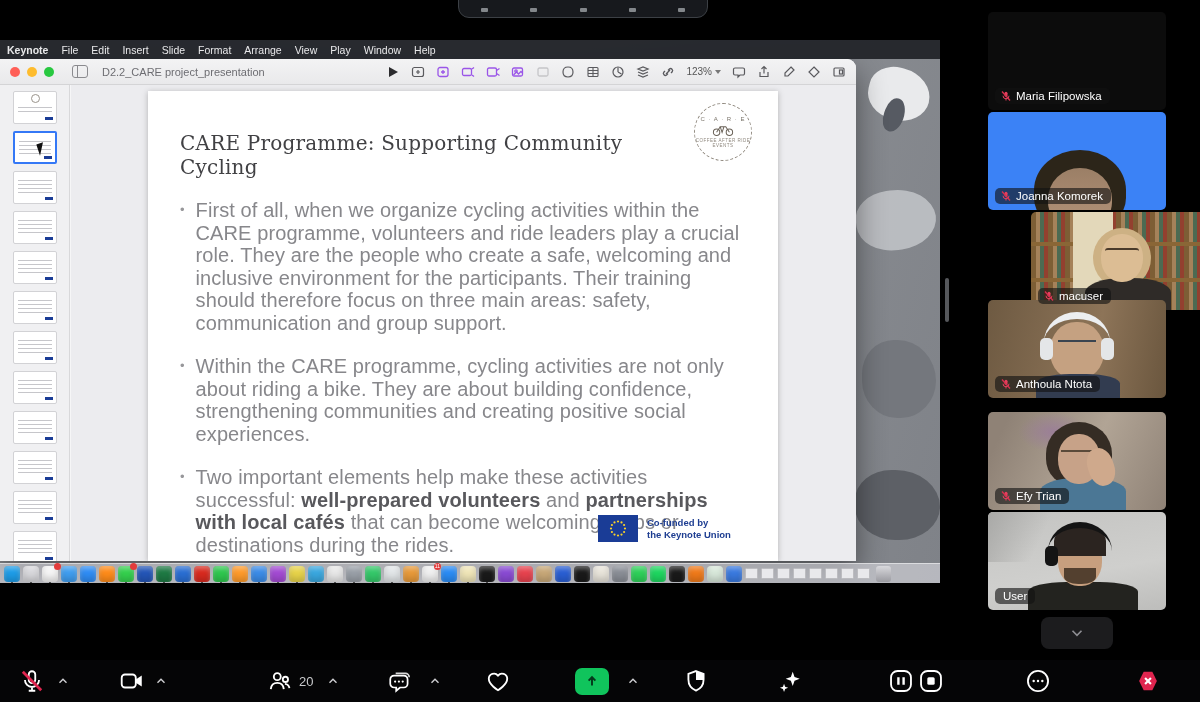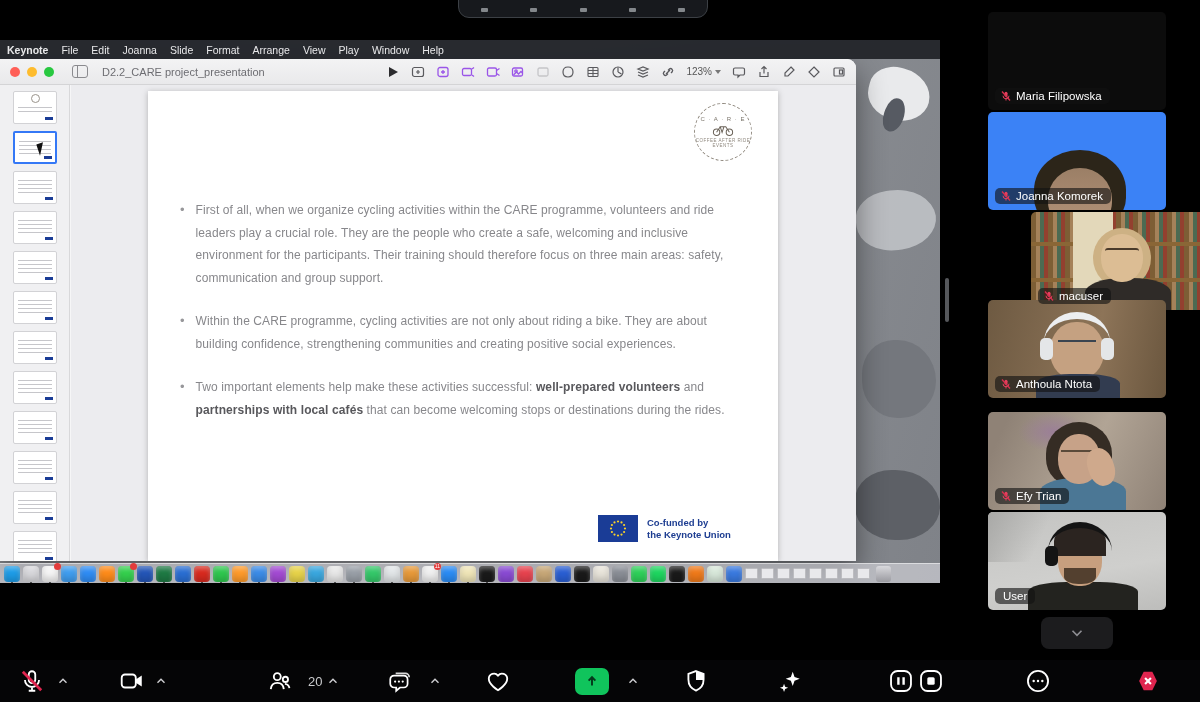--- a/index.html
+++ b/index.html
@@ -84,21 +84,21 @@
   .s-title { position:absolute; left:32px; top:40px; width:500px; font-family:"DejaVu Serif",serif;
     font-size:20px; color:#414144; letter-spacing:.2px; }
   .care-logo { position:absolute; right:26px; top:12px; width:58px; height:58px; border:1.6px dashed #8f887e;
     border-radius:50%; display:flex; flex-direction:column; align-items:center; justify-content:center; gap:1px; }
   .care-top { font-size:6px; color:#7c766c; letter-spacing:1px; }
   .care-bot { font-size:4.5px; color:#8f887e; letter-spacing:.5px; text-align:center; }
   .care-logo svg { width:22px; height:14px; }
   .bullets { position:absolute; left:32px; top:108px; width:566px; }
   .bullet { display:flex; gap:11px; margin-bottom:21px; }
   .bdot { color:#97979a; font-size:13px; line-height:22.5px; }
-  .btext { font-size:12px; line-height:22.5px; color:#87878b; letter-spacing:.1px; }
+  .btext { font-size:20px; line-height:22.5px; color:#87878b; letter-spacing:.1px; }
   .btext .b { font-weight:bold; color:#58585c; }
   .eu-block { position:absolute; left:450px; top:424px; display:flex; align-items:center; gap:9px; }
   .eu-flag { width:40px; height:27px; }
   .eu-text { font-size:9.5px; font-weight:bold; color:#1d3d91; line-height:1.25; }
 
   
   .dock { position:absolute; left:0; top:523px; width:940px; height:20px;
     background:rgba(216,216,222,.62); border-top:1px solid rgba(255,255,255,.5);
     display:flex; align-items:center; gap:3px; padding:0 4px; z-index:6; }
   .dock-icon { width:16px; height:16px; border-radius:4px; flex:0 0 auto; position:relative;
@@ -193,21 +193,21 @@
   <div class="wp-blob wp2"></div>
   <div class="wp-blob wp3"></div>
   <div class="wp-blob wp4"></div>
   <div class="wp-blob wp5"></div>
 
   <div class="menubar">
     <div class="menus">
       <span class="menu-item bold">Keynote</span>
       <span class="menu-item">File</span>
       <span class="menu-item">Edit</span>
-      <span class="menu-item">Joanna</span>
+      <span class="menu-item">Insert</span>
       <span class="menu-item">Slide</span>
       <span class="menu-item">Format</span>
       <span class="menu-item">Arrange</span>
       <span class="menu-item">View</span>
       <span class="menu-item">Play</span>
       <span class="menu-item">Window</span>
       <span class="menu-item">Help</span>
     </div>
   </div>
 
@@ -337,20 +337,21 @@
         <div class="thumb"></div>
         <div class="thumb"></div>
         <div class="thumb"></div>
         <div class="thumb"></div>
         <div class="thumb"></div>
         <div class="thumb"></div>
       </div>
 
     <div class="canvas">
       <div class="slide">
+        <div class="s-title">CARE Programme: Supporting Community Cycling</div>
         <div class="care-logo">
           <span class="care-top">C · A · R · E</span>
           <svg viewBox="0 0 24 14" fill="none" stroke="#6a6258" stroke-width="1.1">
             <circle cx="5" cy="9.5" r="3.5"></circle>
               <circle cx="19" cy="9.5" r="3.5"></circle>
               <path d="M5 9.5l4-6h6l4 6M9 3.5h4l-2 6z"></path>
           </svg>
           <span class="care-bot">COFFEE AFTER RIDE EVENTS</span>
         </div>
         <div class="bullets">
@@ -593,21 +594,21 @@
       </svg>
   </div>
   <div class="zbtn" style="left:262px;width:36px;">
     <svg viewBox="0 0 24 24" fill="none" stroke="#fff" stroke-width="1.7">
       <circle cx="9.5" cy="8" r="3.2"></circle>
         <path d="M3.5 19.5c.4-3.6 2.8-5.7 6-5.7s5.6 2.1 6 5.7"></path>
       <circle cx="17" cy="10.5" r="2.4"></circle>
         <path d="M16.5 14.6c2.3.2 3.8 1.6 4.2 3.9"></path>
     </svg>
   </div>
-  <div class="pcount" style="left:308px;">20</div>
+  <div class="pcount" style="left:299px;">20</div>
   <div class="zbtn chev" style="left:322px;width:22px;">
     <svg viewBox="0 0 24 24" fill="none" stroke="#cfcfd2" stroke-width="2.4">
         <path d="M6 15l6-6 6 6"></path>
       </svg>
   </div>
   <div class="zbtn" style="left:380px;width:40px;">
     <svg viewBox="0 0 24 24" fill="none" stroke="#fff" stroke-width="1.6">
       <path d="M8 5h9a3.5 3.5 0 0 1 3.5 3.5" opacity=".85"></path>
       <path d="M6.5 7h9A3.5 3.5 0 0 1 19 10.5v4A3.5 3.5 0 0 1 15.5 18H12l-3.5 3v-3H6.5A3.5 3.5 0 0 1 3 14.5v-4A3.5 3.5 0 0 1 6.5 7z"></path>
       <g fill="#fff" stroke="none">

